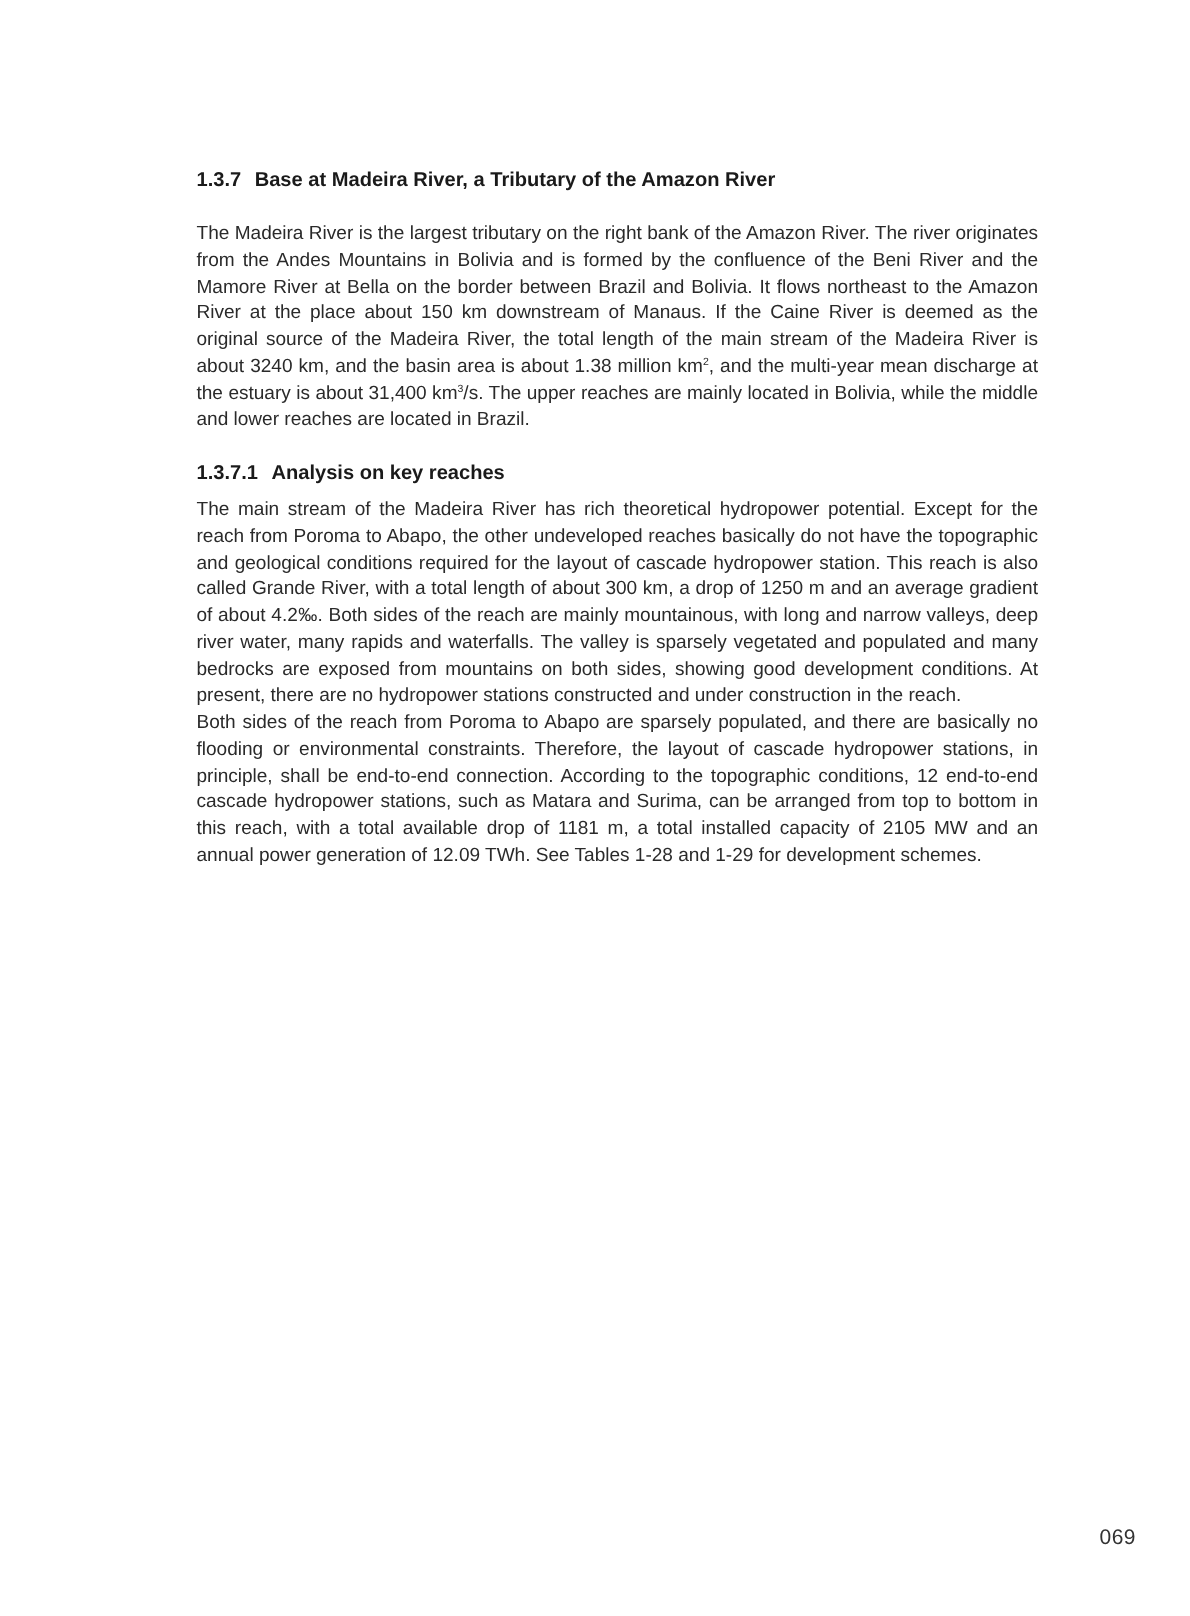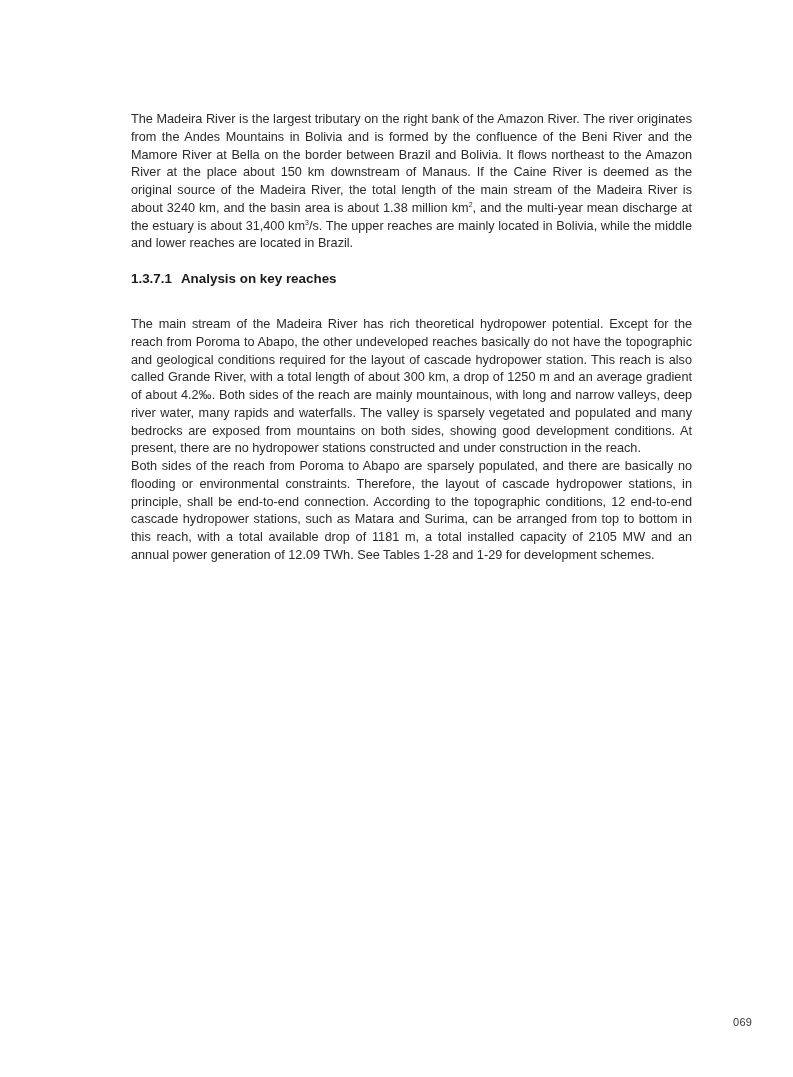--- a/index.html
+++ b/index.html
@@ -34,38 +34,41 @@
     }
     p {
       margin: 0;
       font-size: 12.7px;
       line-height: 17.75px;
       text-align: justify;
       color: #2a2a2a;
     }
     .sec-title { margin-bottom: 18px; }
     .p1 { margin-bottom: 17px; }
-    .sub1 { margin-bottom: 28px; }
+    .sub1 { margin-bottom: 7px; }
     .p2 { }
     .sub2 { margin-bottom: 17px; }
     sup { font-size: 7px; line-height: 0; vertical-align: 5px; }
     .page-number {
       position: absolute;
       left: 733px;
       top: 1016px;
-      font-size: 11px;
+      font-size: 14px;
       color: #333333;
       letter-spacing: 0.3px;
     }
   </style>
 </head>
 <body>
 
 <div class="content">
 
+  <h2 class="sec-title">
+    <span class="num">1.3.7</span><span>Base at Madeira River, a Tributary of the Amazon River</span>
+  </h2>
 
   <p class="p1"><span>The Madeira River is the largest tributary on the right bank of the Amazon River. The river originates from the Andes Mountains in Bolivia and is formed by the confluence of the Beni River and the Mamore River at Bella on the border between Brazil and Bolivia. It flows northeast to the Amazon River at the place about 150 km downstream of Manaus. If the Caine River is deemed as the original source of the Madeira River, the total length of the main stream of the Madeira River is about 3240 km, and the basin area is about 1.38 million km</span><sup>2</sup><span>, and the multi-year mean discharge at the estuary is about 31,400 km</span><sup>3</sup><span>/s. The upper reaches are mainly located in Bolivia, while the middle and lower reaches are located in Brazil.</span></p>
 
   <h3 class="sub1">
     <span class="num">1.3.7.1</span><span>Analysis on key reaches</span>
   </h3>
 
   <p class="p2">The main stream of the Madeira River has rich theoretical hydropower potential. Except for the reach from Poroma to Abapo, the other undeveloped reaches basically do not have the topographic and geological conditions required for the layout of cascade hydropower station. This reach is also called Grande River, with a total length of about 300 km, a drop of 1250 m and an average gradient of about 4.2‰. Both sides of the reach are mainly mountainous, with long and narrow valleys, deep river water, many rapids and waterfalls. The valley is sparsely vegetated and populated and many bedrocks are exposed from mountains on both sides, showing good development conditions. At present, there are no hydropower stations constructed and under construction in the reach.</p>
 
 

